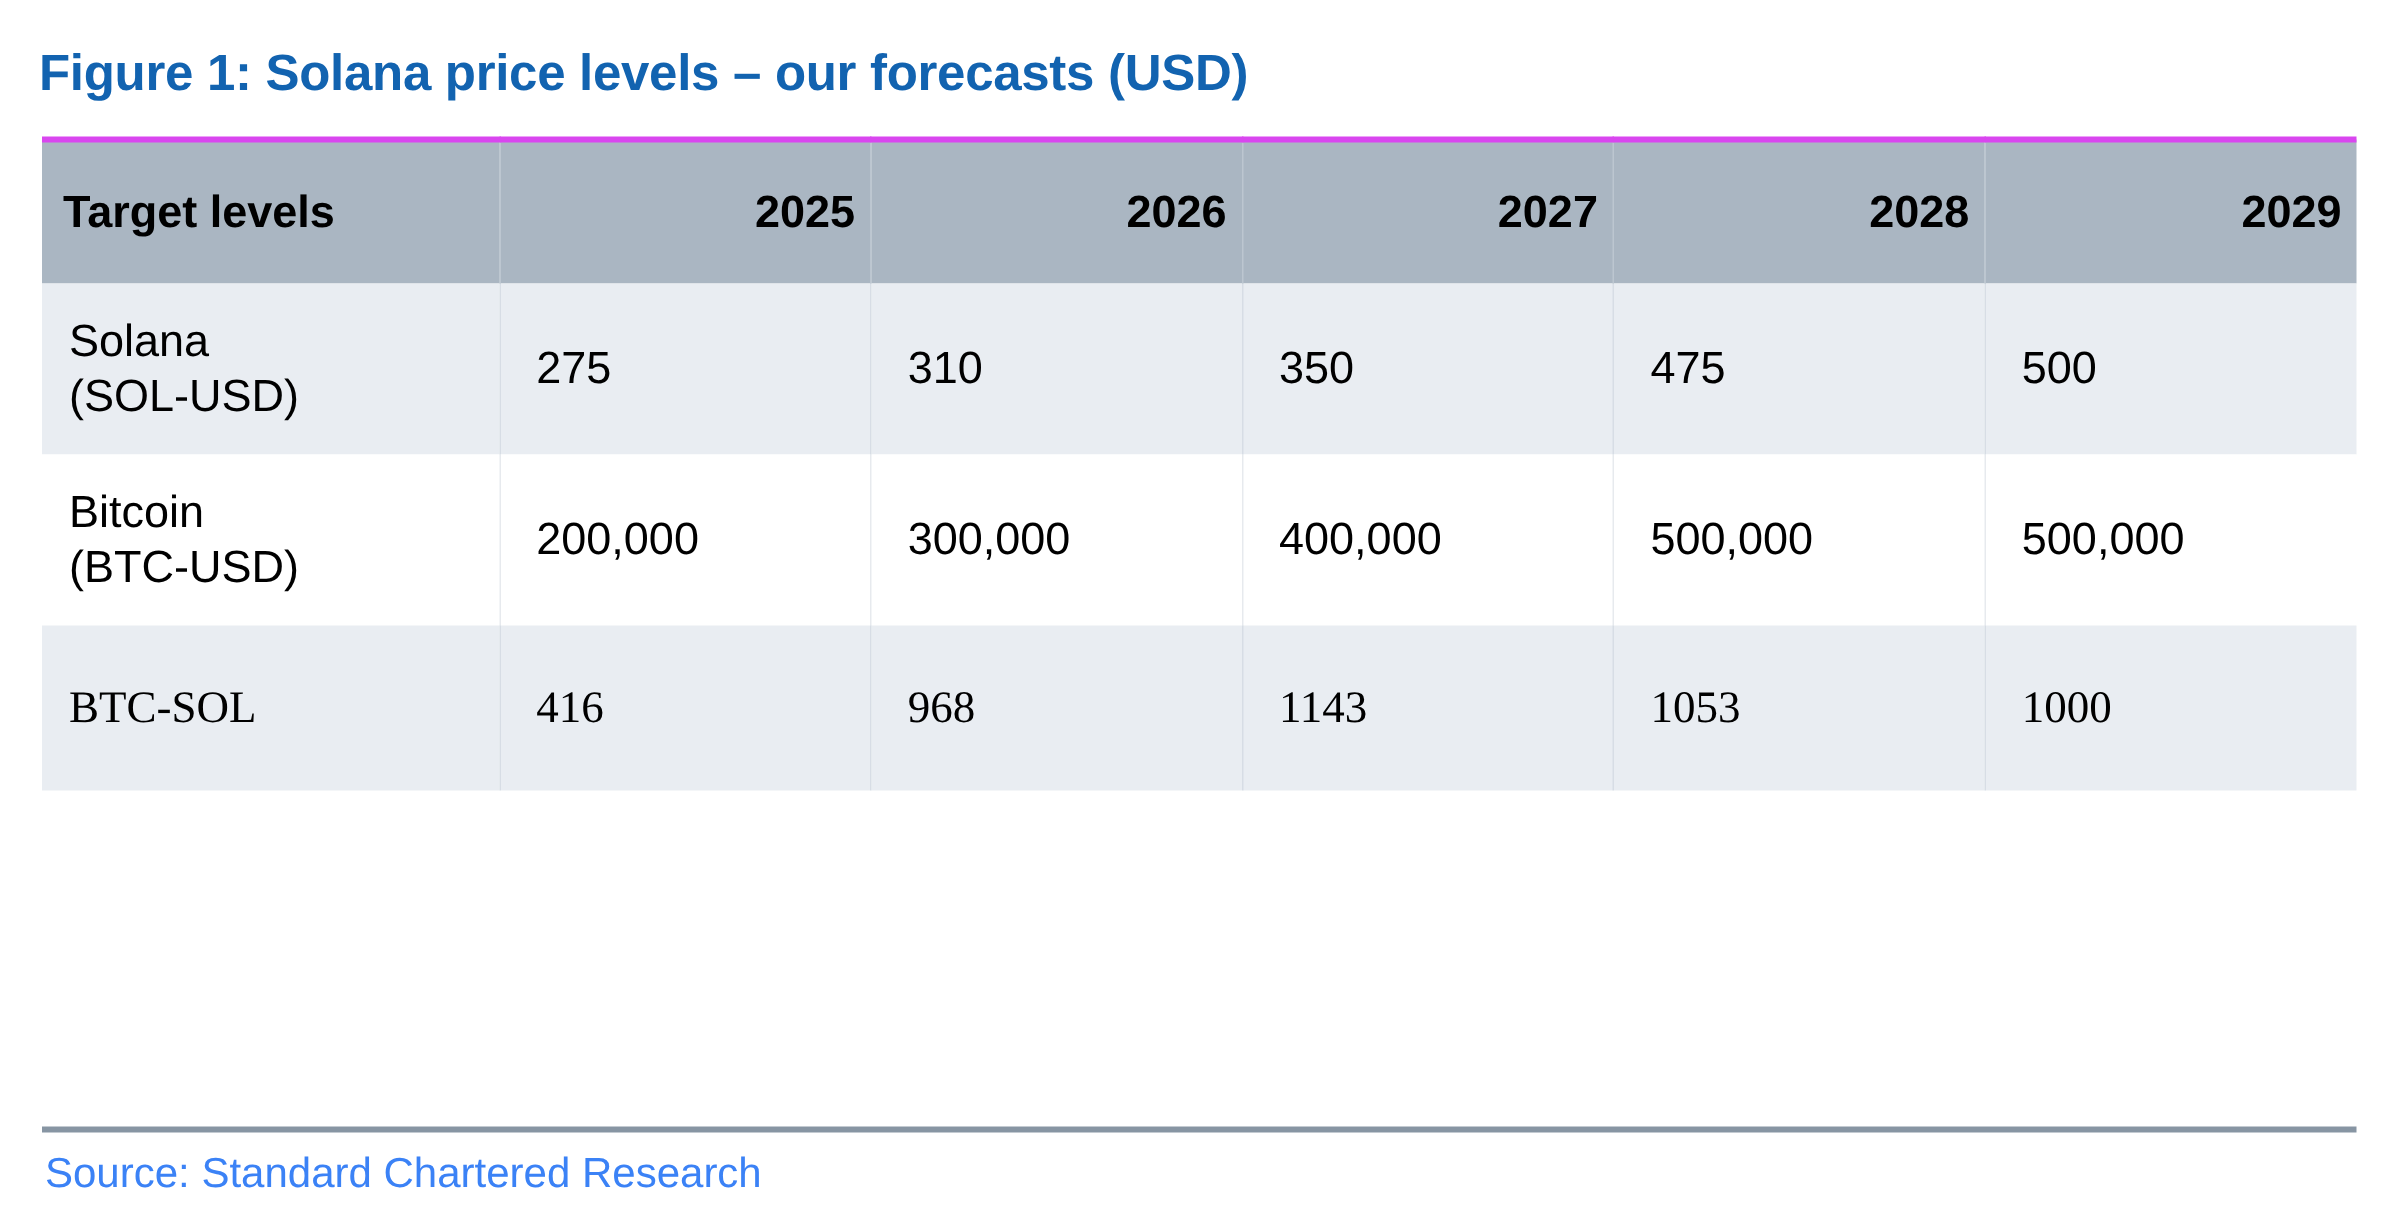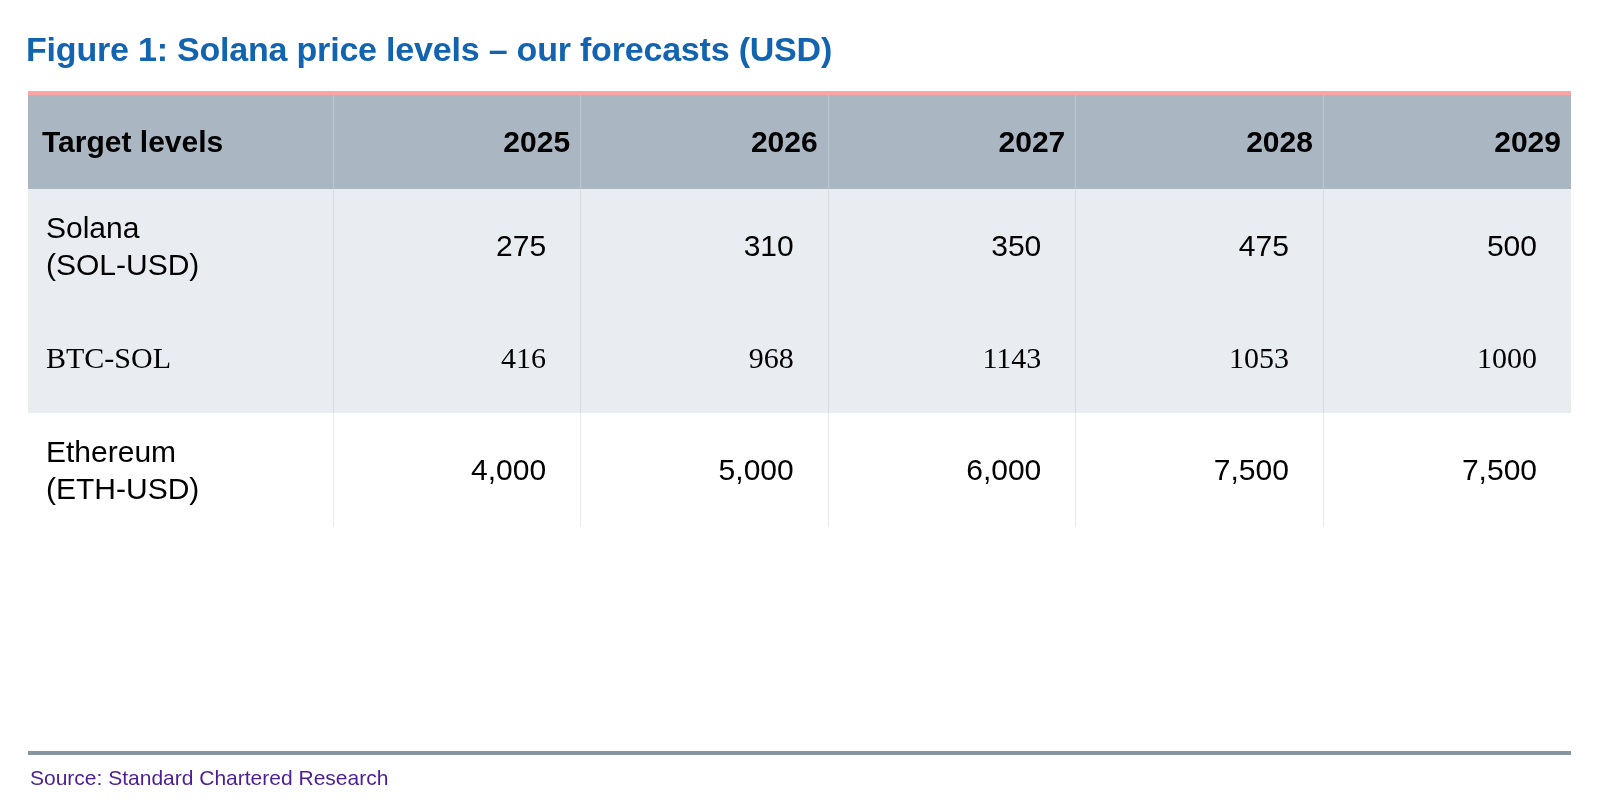--- a/index.html
+++ b/index.html
@@ -32,21 +32,21 @@
   .table-wrap {
     position: absolute;
     left: 28px;
     top: 91px;
     width: 1543px;
   }
   table.forecast {
     width: 100%;
     border-collapse: collapse;
     table-layout: fixed;
-    border-top: 4px solid #fca5a5;
+    border-top: 4px solid #d946ef;
   }
   table.forecast col.c-label { width: 305px; }
   table.forecast col.c-year  { width: 247.6px; }
 
   thead th {
     background: #aab6c2;
     height: 94px;
     font-size: 30px;
     font-weight: bold;
     color: #000000;
@@ -71,21 +71,21 @@
     vertical-align: middle;
     border-right: 1px solid rgba(175,186,198,0.30);
   }
   tbody td:last-child { border-right: none; }
   tbody td.cell-label {
     text-align: left;
     padding-left: 18px;
     line-height: 1.24;
   }
   tbody td.cell-value {
-    text-align: right;
+    text-align: left;
     padding-right: 34px;
   }
   tbody tr.shaded td { background: #e9edf2; }
   tbody tr.plain  td { background: #ffffff; }
   tbody tr.two-line td { height: 114px; }
   tbody tr.one-line td { height: 110px; font-family: Liberation Serif, serif; }
 
   .label-line { display: block; white-space: nowrap; }
 
   .table-rule {
@@ -93,22 +93,22 @@
     left: 28px;
     top: 751px;
     width: 1543px;
     height: 4px;
     background: #8795a3;
   }
   .source {
     position: absolute;
     left: 30px;
     top: 766px;
-    font-size: 21px;
-    color: #4c1d95;
+    font-size: 28px;
+    color: #3b82f6;
     white-space: nowrap;
   }
 </style>
 </head>
 <body>
 
 <div class="figure">
 
   <div class="figure-title">Figure 1: Solana price levels – our forecasts (USD)</div>
 
@@ -139,43 +139,43 @@
             <span class="label-line">Solana</span>
             <span class="label-line">(SOL-USD)</span>
           </td>
           <td class="cell-value">275</td>
           <td class="cell-value">310</td>
           <td class="cell-value">350</td>
           <td class="cell-value">475</td>
           <td class="cell-value">500</td>
         </tr>
 
+        <tr class="plain two-line">
+          <td class="cell-label">
+            <span class="label-line">Bitcoin</span>
+            <span class="label-line">(BTC-USD)</span>
+          </td>
+          <td class="cell-value">200,000</td>
+          <td class="cell-value">300,000</td>
+          <td class="cell-value">400,000</td>
+          <td class="cell-value">500,000</td>
+          <td class="cell-value">500,000</td>
+        </tr>
 
         <tr class="shaded one-line">
           <td class="cell-label">
             <span class="label-line">BTC-SOL</span>
           </td>
           <td class="cell-value">416</td>
           <td class="cell-value">968</td>
           <td class="cell-value">1143</td>
           <td class="cell-value">1053</td>
           <td class="cell-value">1000</td>
         </tr>
 
-        <tr class="plain two-line">
-          <td class="cell-label">
-            <span class="label-line">Ethereum</span>
-            <span class="label-line">(ETH-USD)</span>
-          </td>
-          <td class="cell-value">4,000</td>
-          <td class="cell-value">5,000</td>
-          <td class="cell-value">6,000</td>
-          <td class="cell-value">7,500</td>
-          <td class="cell-value">7,500</td>
-        </tr>
 
 
       </tbody>
     </table>
   </div>
 
   <div class="table-rule"></div>
 
   <div class="source">Source: Standard Chartered Research</div>
 

